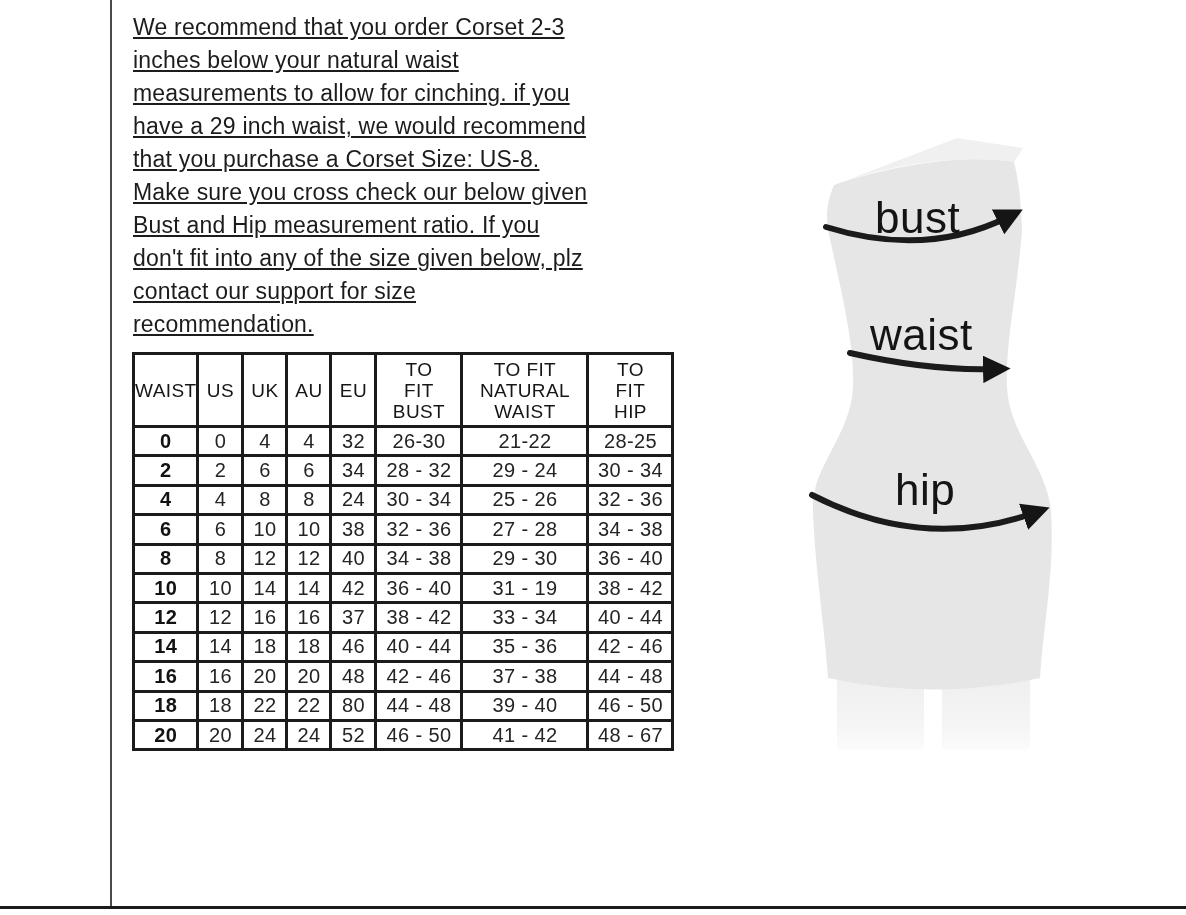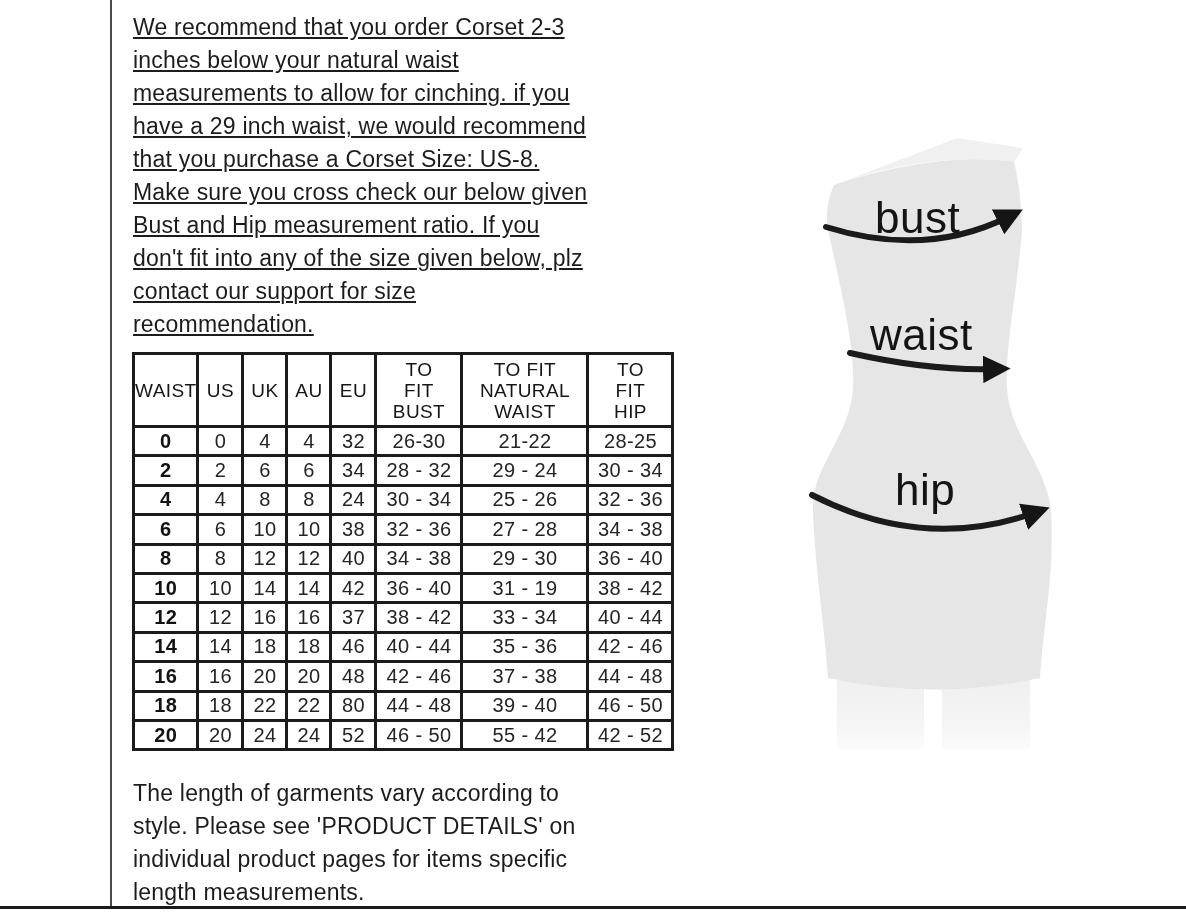--- a/index.html
+++ b/index.html
@@ -202,22 +202,22 @@
         <td>39 - 40</td>
         <td>46 - 50</td>
       </tr>
       <tr>
         <td class="size-col">20</td>
         <td>20</td>
         <td>24</td>
         <td>24</td>
         <td>52</td>
         <td>46 - 50</td>
-        <td>55 - 42</td>
-        <td>42 - 52</td>
+        <td>41 - 42</td>
+        <td>48 - 67</td>
       </tr>
     </tbody>
   </table>
 
   <div class="figure">
     <svg width="340" height="660" viewBox="0 0 340 660">
       <defs>
         <linearGradient id="legfade" x1="0" y1="0" x2="0" y2="1">
           <stop offset="0" stop-color="#eeeeee"></stop>
           <stop offset="0.7" stop-color="#f5f5f5"></stop>
@@ -250,19 +250,15 @@
       <path class="m-arrow" d="M 68,122 Q 168,153 250,112" marker-end="url(#arrowhead)"></path>
       <path class="m-arrow" d="M 92,248 Q 172,266 236,264" marker-end="url(#arrowhead)"></path>
       <path class="m-arrow" d="M 54,390 Q 165,447 276,408" marker-end="url(#arrowhead)"></path>
     </svg>
 
     <div class="fig-label lbl-bust">bust</div>
     <div class="fig-label lbl-waist">waist</div>
     <div class="fig-label lbl-hip">hip</div>
   </div>
 
-  <p class="footer">The length of garments vary according to
-style. Please see 'PRODUCT DETAILS'  on
-individual product pages for items specific
-length measurements.</p>
 
   <div class="bottom-rule"></div>
 </div>
 
 </body></html>

